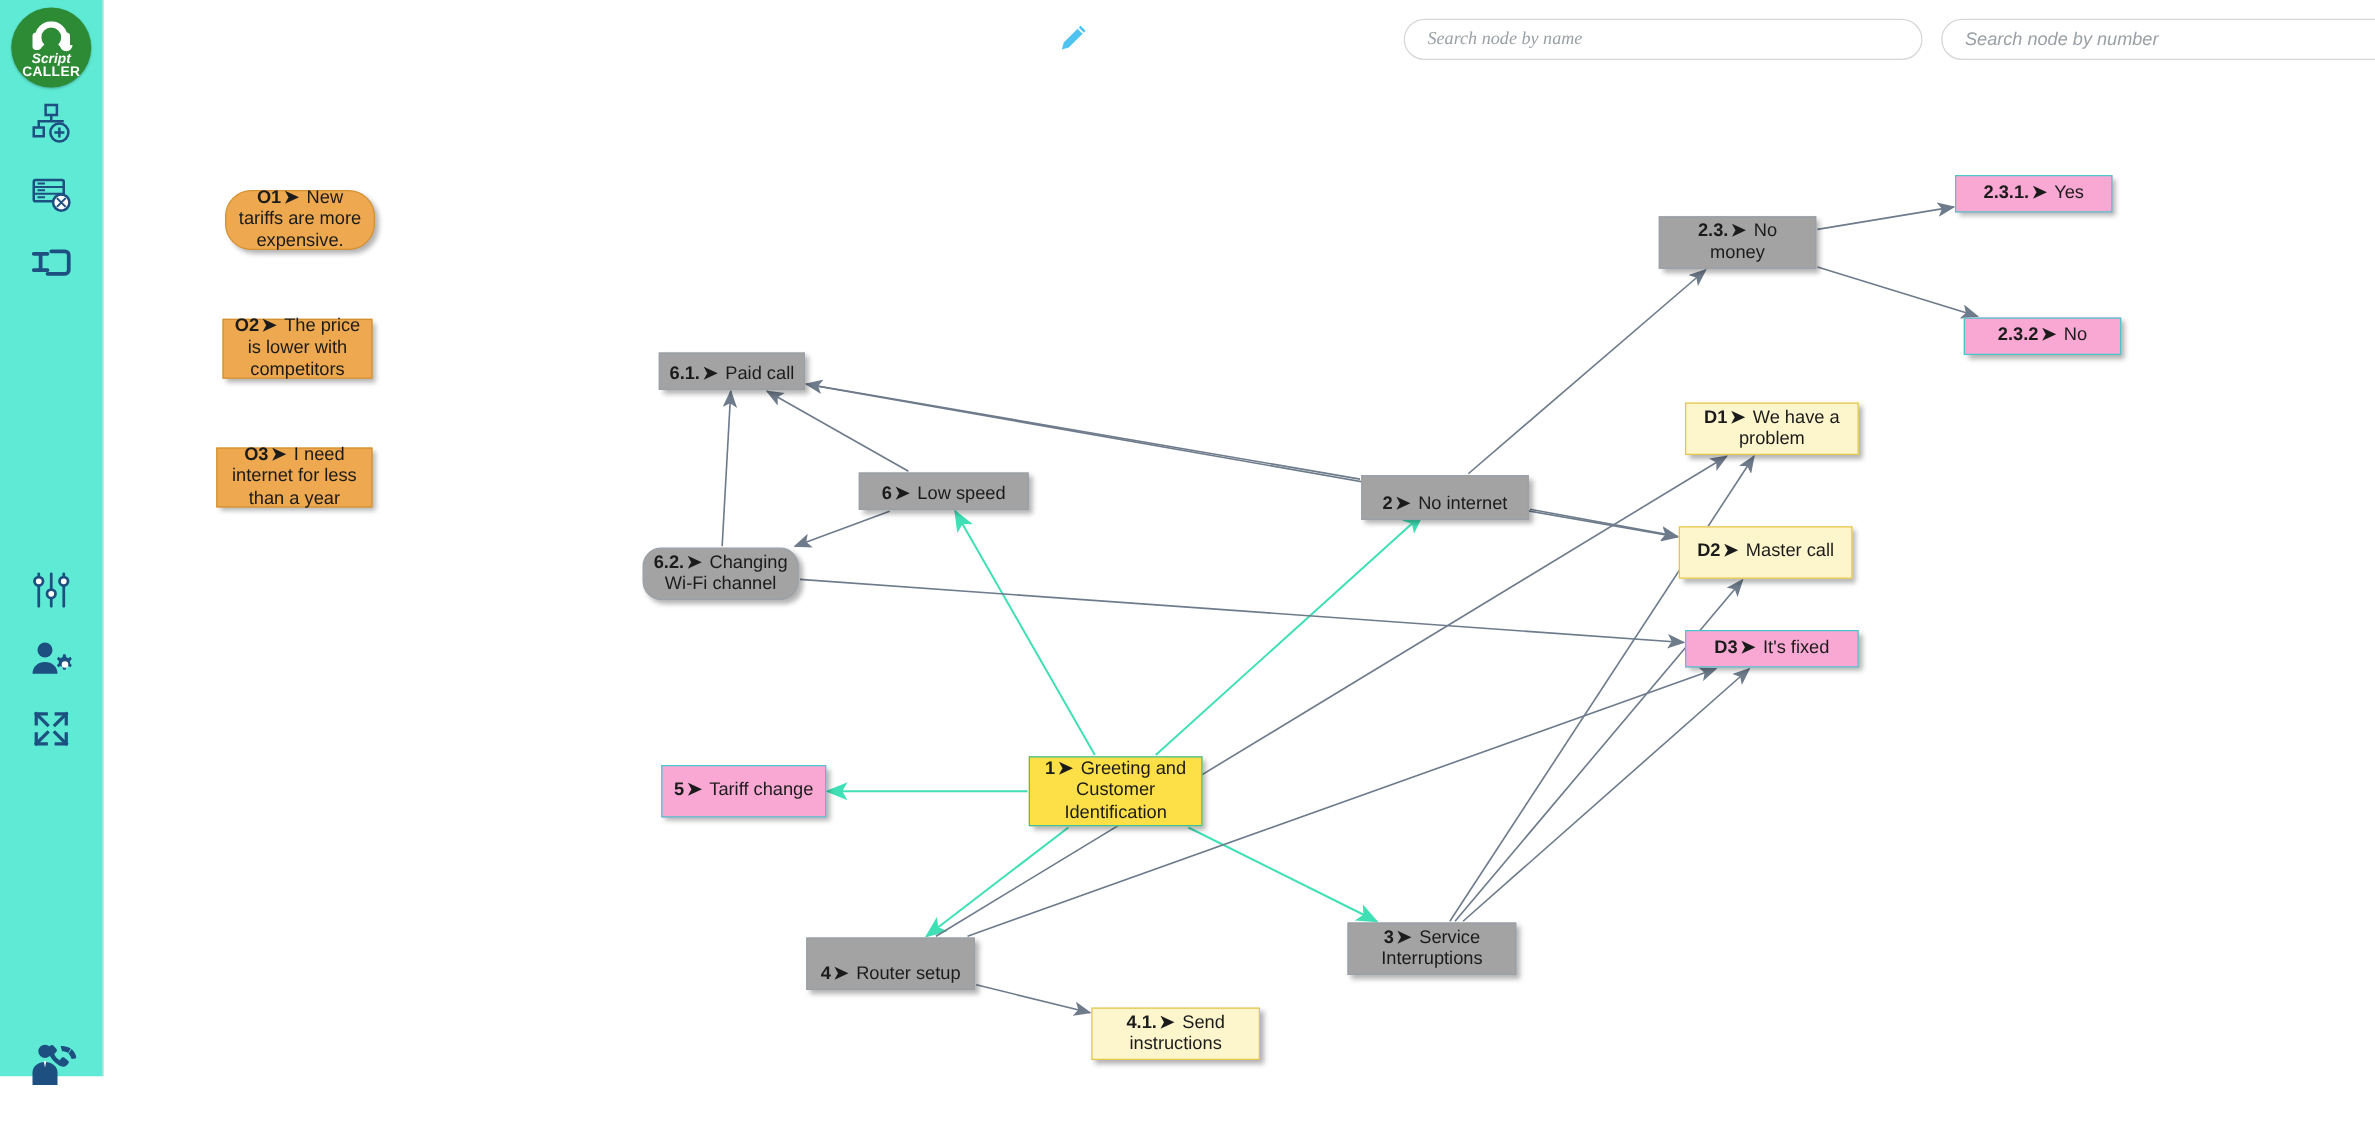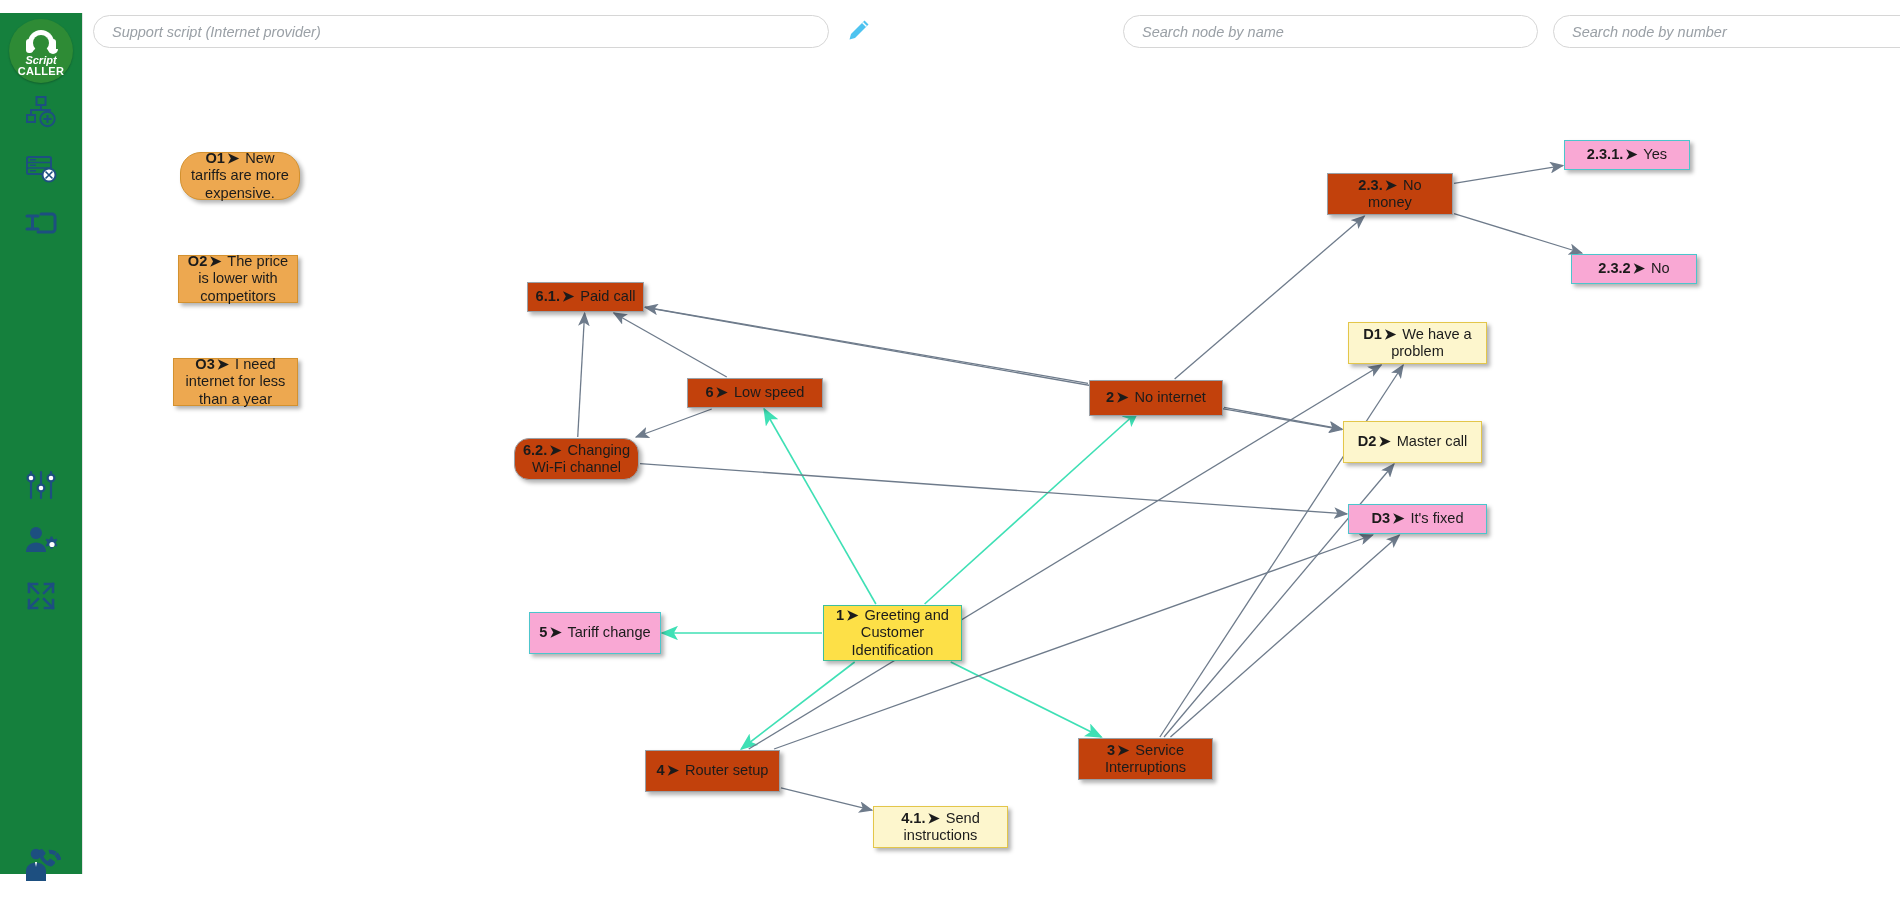--- a/index.html
+++ b/index.html
@@ -7,23 +7,23 @@
     margin: 0; padding: 0;
     width: 1900px; height: 897px;
     background: #ffffff;
     font-family: "Liberation Sans", sans-serif;
     overflow: hidden;
   }
   #app { position: relative; width: 1900px; height: 897px; background: #fff; }
 
   
   #sidebar {
-    position: absolute; left: 0; top: 13px;
+    position: absolute; left: 0; top: 0;
     width: 83px; height: 861px;
-    background: #15803d;
+    background: #5eead4;
     border-right: 1px solid #e3e3e3;
     z-index: 5;
   }
   .logo-wrap {
     position: absolute; left: 9px; top: 6px;
     width: 64px; height: 64px;
   }
   .logo-circle {
     width: 64px; height: 64px; border-radius: 50%;
     background: #2e8b35;
@@ -64,21 +64,21 @@
   .sinput {
     position: absolute; top: 15px; height: 33px;
     border: 1px solid #d6d6d6; border-radius: 17px;
     background: #fff;
     font-family: "Liberation Sans", sans-serif;
     font-size: 14.5px; font-style: italic; color: #8c8c8c;
     padding: 0 18px; outline: none;
   }
   .sinput::placeholder { color: #9aa0a6; font-style: italic; opacity: 1; }
   #script-name-input { left: 10px; width: 736px; }
-  #search-name-input { left: 1040px; width: 415px; }
+  #search-name-input { left: 1040px; width: 415px; font-family: Liberation Serif, serif; }
   #search-number-input { left: 1470px; width: 410px; }
   #edit-pencil {
     position: absolute; left: 760px; top: 16px; width: 30px; height: 30px; cursor: pointer;
   }
 
   
   #canvas { position: absolute; left: 83px; top: 60px; width: 1817px; height: 837px; overflow: hidden; }
   #edges { position: absolute; left: 0; top: 0; width: 1817px; height: 837px; }
 
   .node {
@@ -88,21 +88,21 @@
     display: flex; align-items: center; justify-content: center;
     text-align: center;
     font-size: 14.6px; color: #1b1b1b; line-height: 1.18;
     padding: 3px 7px;
     cursor: pointer;
     z-index: 2;
   }
   .node .idf { font-weight: bold; }
   .node .arw { font-weight: bold; padding: 0 2px; }
 
-  .n-grey   { background: #c2410c; border-color: #9aa0a6; }
+  .n-grey   { background: #a3a3a3; border-color: #9aa0a6; align-items: flex-end; }
   .n-orange { background: #eda850; border-color: #d3912f; }
   .n-cyan   { background: #f9a8d4; border-color: #4cc5cc; }
   .n-teal   { background: #fde047; border-color: #3fbf9a; }
   .n-yellow { background: #fdf6cd; border-color: #e3c64a; }
 </style>
 </head>
 <body>
 
 <div id="app">
 
@@ -199,21 +199,20 @@
           <path d="M14 17 l1 5 1-5z" fill="#fff"></path>
           <path d="M28.5 4.6 c2.6 0 5.6 1.2 7.8 3.1 l-2.6 3.2 c-1.2-1-3-1.8-4.6-2 z
                    M36.8 8.2 c1.9 2.2 3 5.2 3 7.8 l-4 0.1 c-.2-1.6-.9-3.4-1.9-4.6 z" transform="rotate(-8 30 12)"></path>
           <path d="M25.6 6.2 c1-.9 2.2-1.2 3-.4 l2.8 3.1 c.7.8.4 2-.6 2.9 l-1.3 1.2 c.4 2.3 2.5 4.6 4.8 5.4 l1-1.4 c.8-1 2-1.4 2.9-.7 l3.2 2.6 c.9.8.7 2-.3 3 l-1.4 1.3 c-1.6 1.5-4 1-6.6-.6 -3.8-2.4-7.4-6.6-8.6-10.5 -.7-2.3-.5-4.3.6-5.3 z" transform="translate(-5,-1) scale(0.93)"></path>
         </svg>
       </span>
     </div>
   </div>
 
   <div id="topbar">
-    <input id="script-name-input" class="sinput" type="text" placeholder="Support script (Internet provider)" style="">
     <span id="edit-pencil">
       <svg width="30" height="30" viewBox="0 0 30 30">
         <path d="M21.5 4.5 l4 4 -13.5 13.5 -5.5 1.5 1.5-5.5 z" fill="#4ec3f0"></path>
         <path d="M19.5 6.5 l4 4" stroke="#ffffff" stroke-width="1.4"></path>
       </svg>
     </span>
     <input id="search-name-input" class="sinput" type="text" placeholder="Search node by name" style="">
     <input id="search-number-input" class="sinput" type="text" placeholder="Search node by number" style="">
   </div>
 

